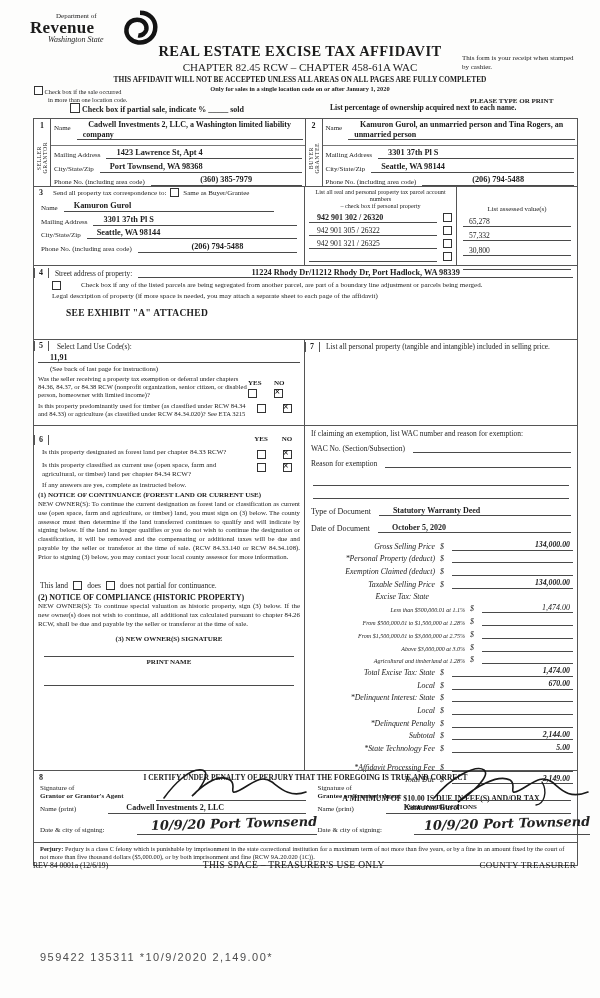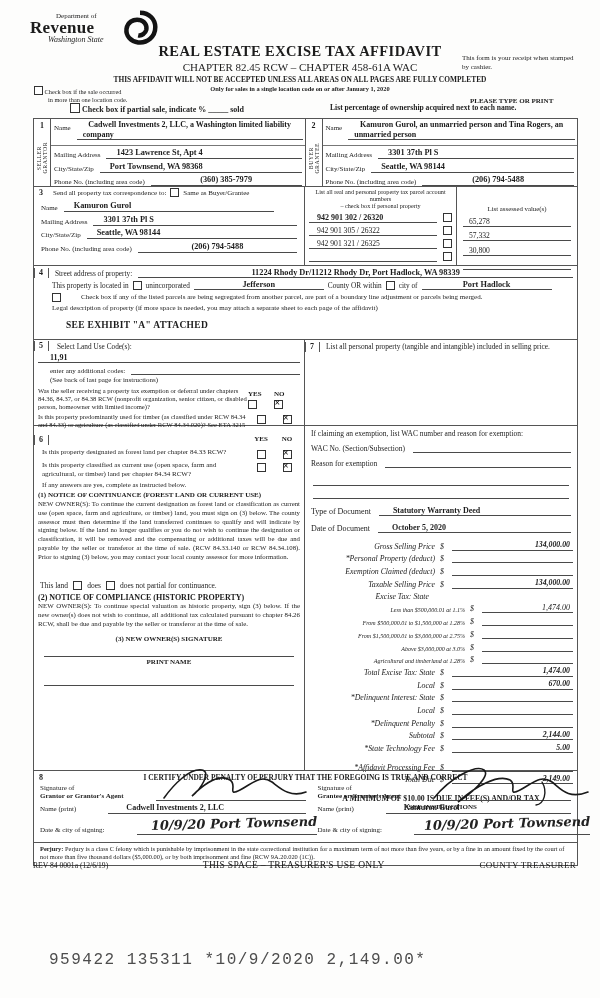--- a/index.html
+++ b/index.html
@@ -143,22 +143,22 @@
   .pname{font-weight:bold;font-size:8px;padding-left:18px;white-space:nowrap;}
   .hand{font-family:"DejaVu Serif",serif;font-style:italic;font-size:13px;font-weight:bold;
         color:#222;white-space:nowrap;transform:rotate(-1.5deg);transform-origin:left bottom;display:inline-block;line-height:1;}
   .sigsvg{position:absolute;pointer-events:none;}
   
   .rowF{border-top:1px solid #555;padding:2px 6px 3px 6px;font-size:6.4px;line-height:1.3;}
   .footer{position:absolute;left:33px;top:860px;width:543px;display:flex;align-items:baseline;}
   .rev{font-size:7.6px;flex:none;}
   .tspace{flex:1;text-align:center;font-size:9.5px;letter-spacing:.3px;}
   .ctreas{flex:none;font-size:9px;letter-spacing:.3px;}
-  .stamp{position:absolute;left:49px;top:951px;font-family:Liberation Mono, monospace;
-         font-size:16px;color:#4d4d4d;letter-spacing:1.5px;white-space:nowrap;}
+  .stamp{position:absolute;left:40px;top:951px;font-family:Liberation Sans, sans-serif;
+         font-size:11px;color:#4d4d4d;letter-spacing:1.5px;white-space:nowrap;}
 </style>
 </head>
 <body>
 
 <div class="page">
 
   <div class="logo">
     <div class="l1">Department of</div>
     <div class="l2">Revenue</div>
     <div class="l3">Washington State</div>
@@ -307,51 +307,37 @@
         </div>
       </div>
     </div>
 
     <div class="rowC">
       <div class="c1">
         <span class="num">4</span>
         <span class="lbl">Street address of property:</span>
         <span class="ul val">11224 Rhody Dr/11212 Rhody Dr, Port Hadlock, WA  98339</span>
       </div>
-      <div class="c2">
-        <span>This property is located in</span>
-        <span class="cb"></span>
-        <span>unincorporated</span>
-        <span class="ulv val">Jefferson</span>
-        <span>County OR  within</span>
-        <span class="cb"></span>
-        <span>city of</span>
-        <span class="ulv val">Port Hadlock</span>
-      </div>
       <div class="c3">
         <span class="cb"></span>
         <span>Check box if any of the listed parcels are being segregated from another parcel, are part of a boundary line adjustment or parcels being merged.</span>
       </div>
       <div class="c4">Legal description of property (if more space is needed, you may attach a separate sheet to each page of the affidavit)</div>
       <div class="exhibit">SEE EXHIBIT "A" ATTACHED</div>
     </div>
 
     <div class="rowD">
 
       <div class="dleft">
         <div class="s5">
           <div class="s5head">
             <span class="num">5</span>
             <span class="lbl">Select Land Use Code(s):</span>
           </div>
           <div class="codeline">11,91</div>
-          <div class="addl">
-            <span>enter any additional codes:</span>
-            <span class="ul"></span>
-          </div>
           <div class="seeback">(See back of last page for instructions)</div>
           <div class="qrow">
             <div class="qtext">Was the seller receiving a property tax exemption or deferral under chapters 84.36, 84.37, or 84.38 RCW (nonprofit organization, senior citizen, or disabled person, homeowner with limited income)?</div>
             <div class="qcol" style="flex-direction:column">
               <b style="font-size:7px">YES</b>
                 <span class="cb" style="margin-top:2px"></span>
             </div>
             <div class="qcol" style="flex-direction:column">
               <b style="font-size:7px">NO</b>
                 <span class="cb on" style="margin-top:2px"></span>

